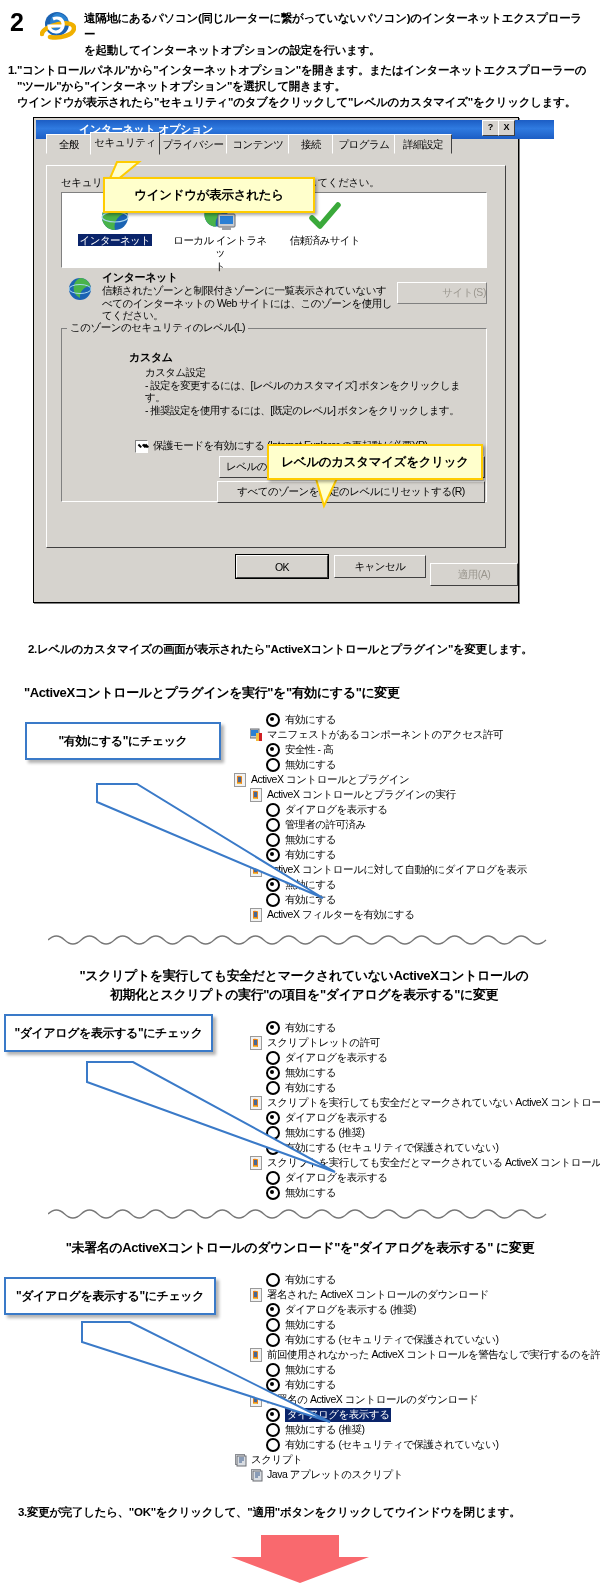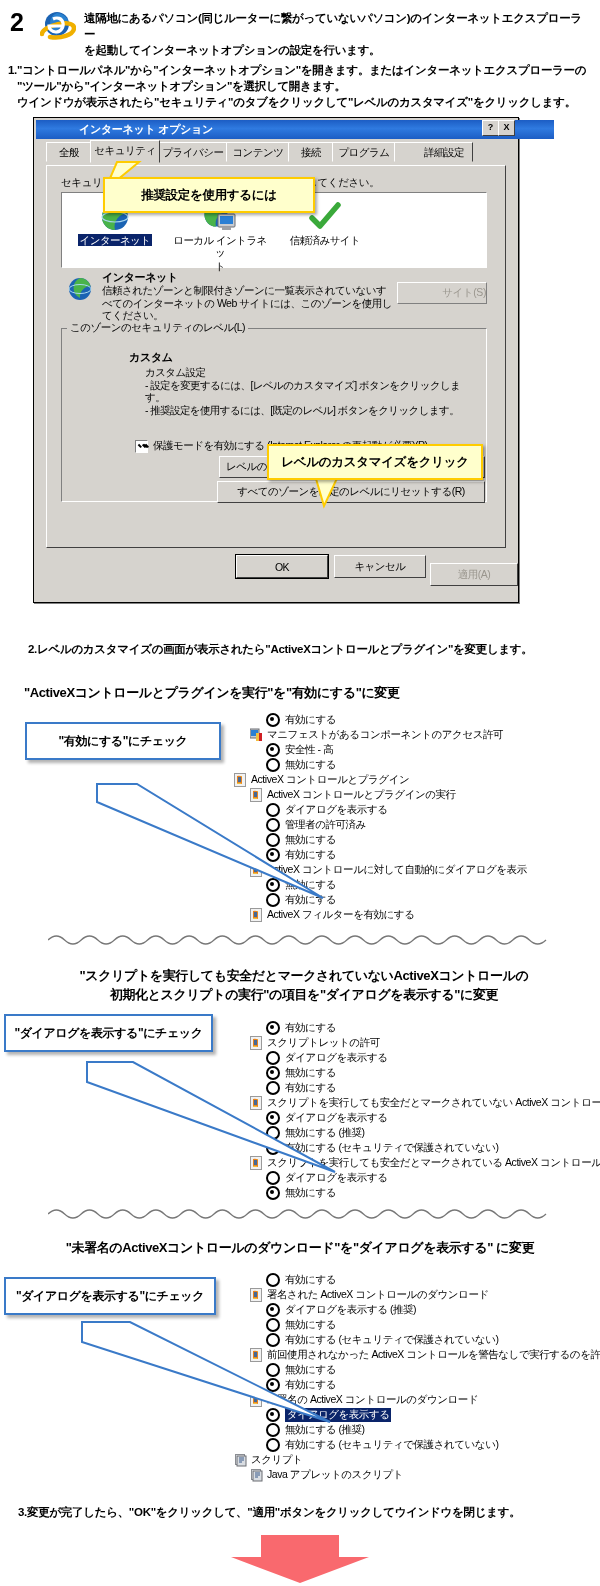--- a/index.html
+++ b/index.html
@@ -40,21 +40,21 @@
   #title-text{color:#fff;font-size:11px;font-weight:bold;margin-left:5px;letter-spacing:-0.3px;}
   .tb-btn{
     position:absolute;top:2px;width:15px;height:14px;background:#d6d3ce;
     border:1px solid;border-color:#fff #404040 #404040 #fff;
     font-size:9px;line-height:12px;text-align:center;font-weight:bold;color:#000;
   }
   #btn-help{right:19px;}
   #btn-close{right:3px;}
 
   
-  #tabstrip{position:absolute;left:12px;top:22px;width:458px;height:21px;}
+  #tabstrip{position:absolute;left:12px;top:14px;width:458px;height:21px;}
   .tab{
     position:absolute;top:2px;height:18px;background:#d6d3ce;
     border:1px solid;border-color:#fff #404040 #d6d3ce #fff;
     font-size:10.5px;line-height:18px;text-align:center;letter-spacing:-0.5px;color:#000;
   }
   .tab.active{top:0;height:21px;background:#d6d3ce;border-bottom-color:#d6d3ce;z-index:5;}
   #tab-underline{position:absolute;left:12px;top:47px;width:458px;height:1px;background:#fff;}
 
   
   #panel{position:absolute;left:12px;top:47px;width:458px;height:381px;
@@ -173,21 +173,21 @@
   <div class="tb-btn" id="btn-help">?</div>
   <div class="tb-btn" id="btn-close">X</div>
 
   <div id="tabstrip">
       <div class="tab" style="left: 0px; width: 44px;">全般</div>
       <div class="tab active" style="left: 44px; width: 68px;">セキュリティ</div>
       <div class="tab" style="left: 112px; width: 68px;">プライバシー</div>
       <div class="tab" style="left: 180px; width: 62px;">コンテンツ</div>
       <div class="tab" style="left: 242px; width: 44px;">接続</div>
       <div class="tab" style="left: 286px; width: 62px;">プログラム</div>
-      <div class="tab" style="left: 348px; width: 56px; padding-left: 21px;">詳細設定</div>
+      <div class="tab" style="left: 348px; width: 56px;">詳細設定</div>
     </div>
   <div id="tab-underline"></div>
 
   <div id="panel">
     <div id="panel-desc">セキュリティ設定を表示または変更するゾーンを選択してください。</div>
 
     <div id="zonebox">
         <div class="zone sel" style="left: 4px;">
           <div class="zicon">
             <svg width="30" height="30" viewBox="0 0 30 30">
@@ -249,21 +249,21 @@
   </div>
 
   <div id="btn-ok" class="winbtn">OK</div>
   <div id="btn-cancel" class="winbtn">キャンセル</div>
   <div id="btn-apply" class="winbtn">適用(A)</div>
 </div>
 
 <svg class="ytail abs" style="left:95px;top:160px;" width="60" height="32">
   <polygon points="10,30 22,2 44,2" fill="#ffffcc" stroke="#ffcc00" stroke-width="2"></polygon>
 </svg>
-<div class="ycall" style="left:103px;top:177px;width:208px;height:32px;">推奨設定を使用するには</div>
+<div class="ycall" style="left:103px;top:177px;width:208px;height:32px;">ウインドウが表示されたら</div>
 
 <svg class="ytail abs" style="left:300px;top:470px;" width="60" height="40">
   <polygon points="24,36 14,2 40,2" fill="#ffffcc" stroke="#ffcc00" stroke-width="2"></polygon>
 </svg>
 <div class="ycall" style="left:267px;top:444px;width:212px;height:32px;">レベルのカスタマイズをクリック</div>
 
 <div class="para" style="left:28px;top:641px;">2.レベルのカスタマイズの画面が表示されたら"ActiveXコントロールとプラグイン"を変更します。</div>
 
 <div class="secttitle" style="left:24px;top:683px;">"ActiveXコントロールとプラグインを実行"を"有効にする"に変更</div>
 

